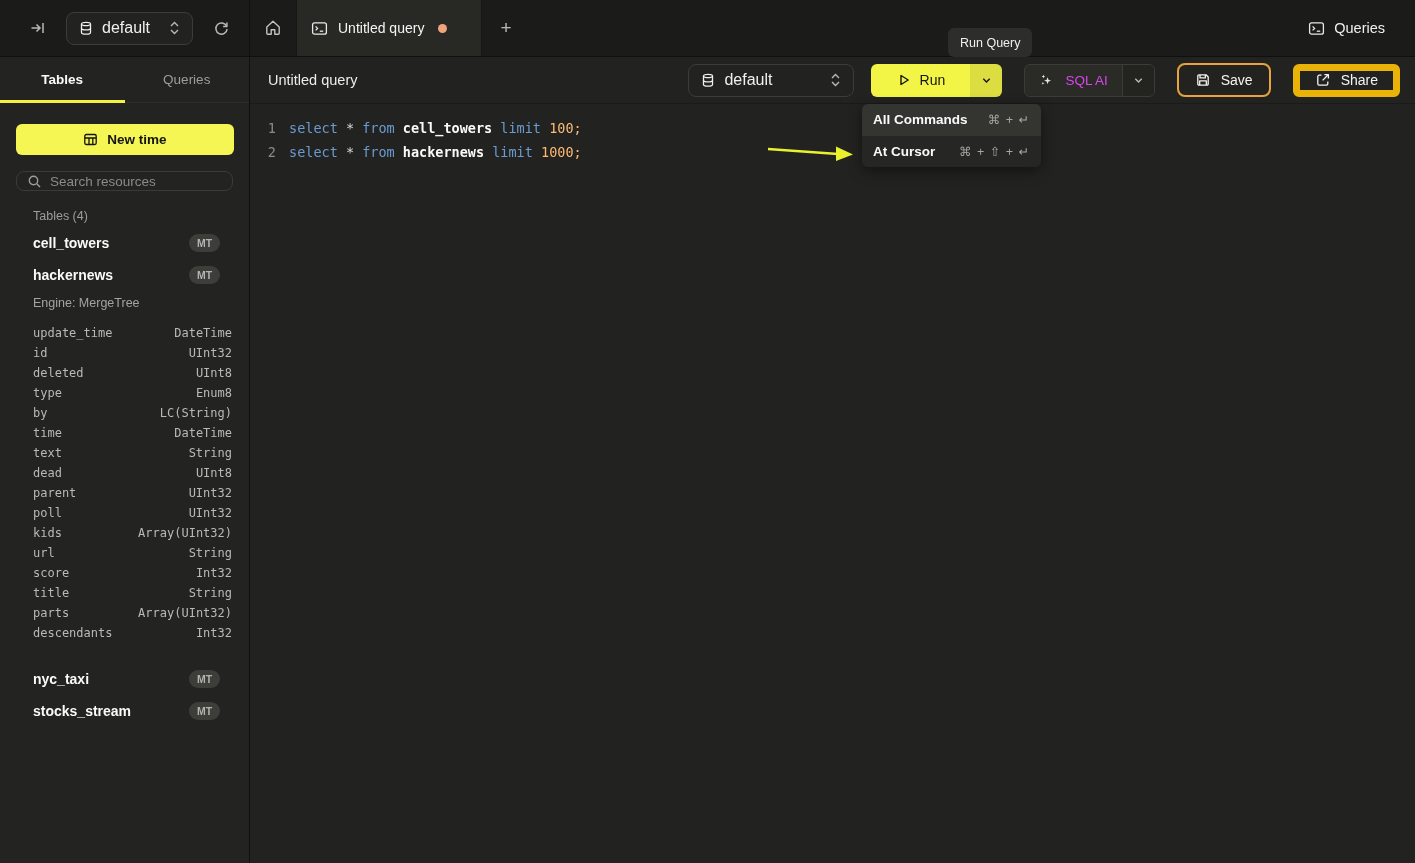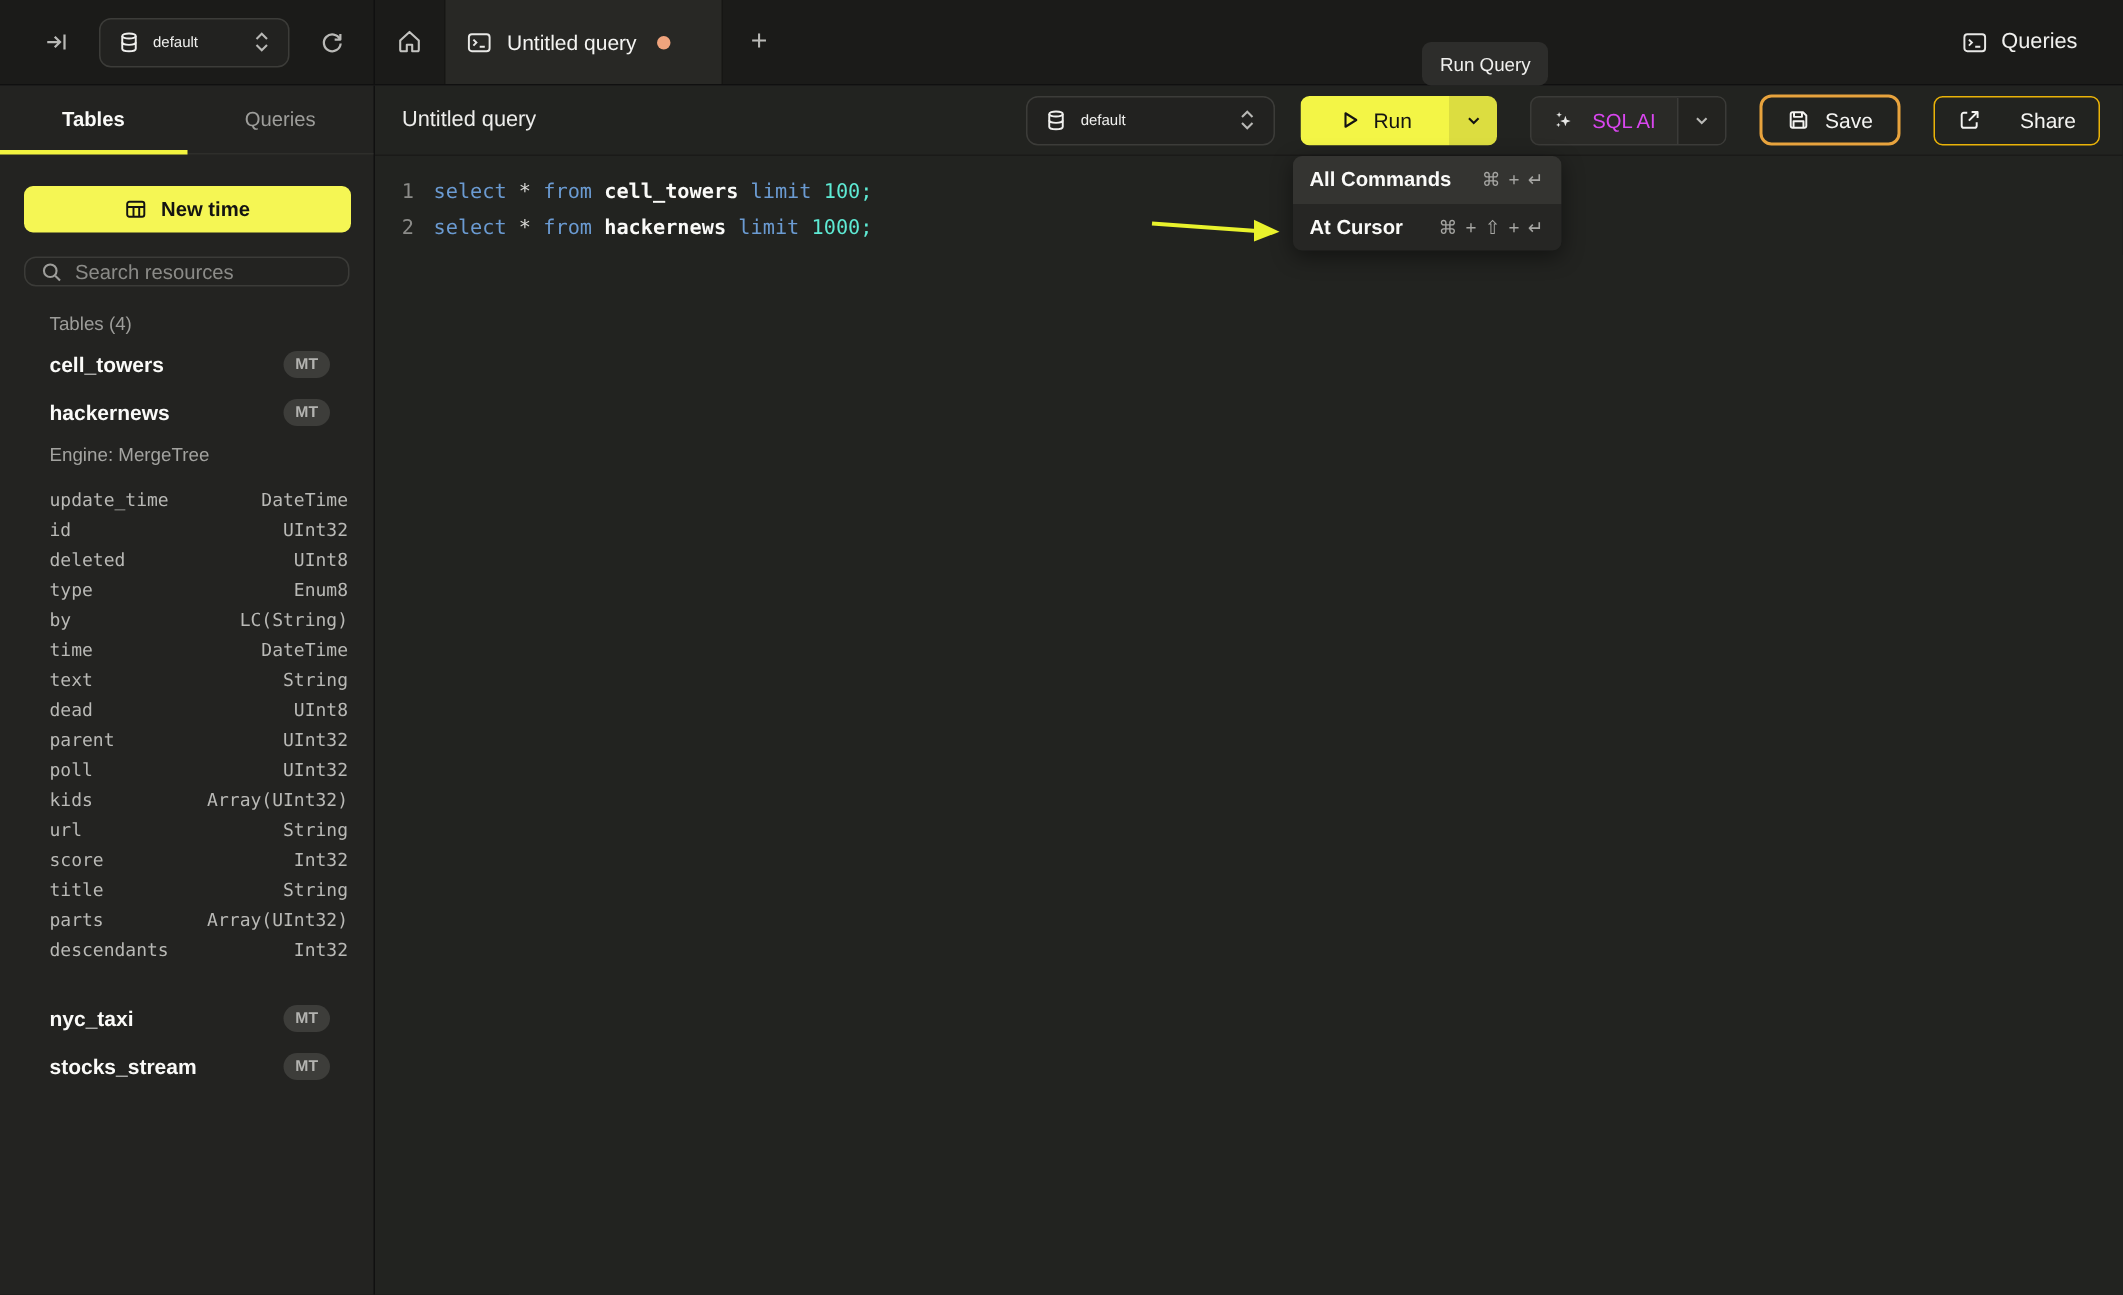--- a/index.html
+++ b/index.html
@@ -8,21 +8,21 @@
 
   
   #topbar { position:absolute; left:0; top:0; width:1415px; height:57px;
     background:#1b1b19; border-bottom:1px solid #101010; display:flex; align-items:center; }
   #topbar-left { width:250px; height:100%; display:flex; align-items:center; gap:14px;
     padding:0 14px 0 24px; border-right:1px solid #101010; }
   .icon-btn { display:flex; align-items:center; justify-content:center; width:28px; height:28px;
     color:#b9b9b6; cursor:pointer; }
   .select-box { display:flex; align-items:center; gap:9px; height:33px; padding:0 12px;
     border:1px solid #3c3c39; border-radius:8px; background:#222220; color:#f0f0ee;
-    font-size:10px; cursor:pointer; }
+    font-size:16px; cursor:pointer; }
   #topbar-db-select { flex:1; }
   .select-box .spacer { flex:1; }
   #tabstrip { display:flex; align-items:stretch; height:100%; flex:1; }
   #home-btn { width:46px; display:flex; align-items:center; justify-content:center;
     color:#c3c3c0; cursor:pointer; }
   #query-tab { width:186px; background:#282825; display:flex; align-items:center; gap:10px;
     padding:0 14px; cursor:pointer; border-right:1px solid #161614; border-left:1px solid #161614; }
   #query-tab .tab-label { font-size:14px; color:#f4f4f2; }
   .unsaved-dot { width:9px; height:9px; border-radius:50%; background:#f0a47d; margin-left:4px; }
   #new-tab-btn { width:48px; display:flex; align-items:center; justify-content:center;
@@ -75,33 +75,33 @@
   #run-caret { width:32px; background:#dcdd40; color:#141412; display:flex; align-items:center;
     justify-content:center; }
   #sqlai-btn { display:flex; height:33px; border:1px solid #3b3b38; border-radius:6px;
     overflow:hidden; background:#2a2a27; cursor:pointer; }
   #sqlai-main { display:flex; align-items:center; gap:10px; padding:0 14px; color:#d946ef; font-size:13.5px; }
   #sqlai-caret { width:32px; display:flex; align-items:center; justify-content:center;
     color:#b9b9b6; border-left:1px solid #3b3b38; background:#232320; }
   #save-btn { display:flex; align-items:center; gap:10px; height:34px; padding:0 16px;
     border:2px solid #e8a33d; border-radius:8px; background:transparent; color:#f4f4f2;
     font-size:14px; cursor:pointer; font-family:"Liberation Sans", sans-serif; }
-  #share-btn { display:flex; align-items:center; gap:26px; height:33px; padding:0 15px;
-    border:1px solid #eab308; border-radius:6px; background:transparent; color:#f4f4f2;
+  #share-btn { display:flex; align-items:center; gap:10px; height:33px; padding:0 15px;
+    border:7px solid #eab308; border-radius:6px; background:transparent; color:#f4f4f2;
     font-size:14px; cursor:pointer; font-family:"Liberation Sans", sans-serif; }
 
   
   #code { padding-top:12px; }
   .code-line { display:flex; height:24px; align-items:center;
     font-family:"DejaVu Sans Mono", monospace; font-size:13.5px; }
   .gutter { width:26px; text-align:right; color:#8b8b88; flex-shrink:0; }
   .code-text { margin-left:13px; white-space:pre; }
   .tok-kw { color:#6b9bd2; }
   .tok-id { color:#fafaf8; font-weight:bold; }
-  .tok-num { color:#5eead4; }
+  .tok-num { color:#fdba74; }
   .tok-pl { color:#d8d8d5; }
 
   
   #run-tooltip { position:absolute; left:948px; top:28px; height:29px; padding:0 12px;
     background:#2d2d2b; border-radius:6px; display:flex; align-items:center;
     font-size:12.5px; color:#f0f0ee; z-index:30; }
   #run-menu { position:absolute; left:862px; top:104px; width:179px; border-radius:6px;
     overflow:hidden; z-index:30; box-shadow:0 4px 14px rgba(0,0,0,.45); }
   .menu-item { height:31.5px; display:flex; align-items:center; justify-content:space-between;
     padding:0 11px; cursor:pointer; }

